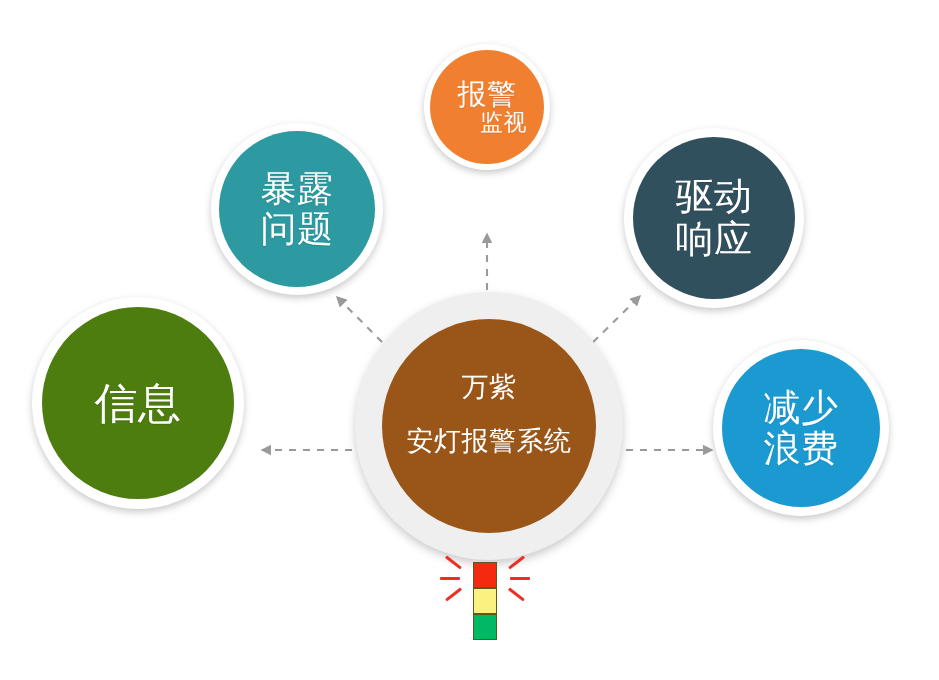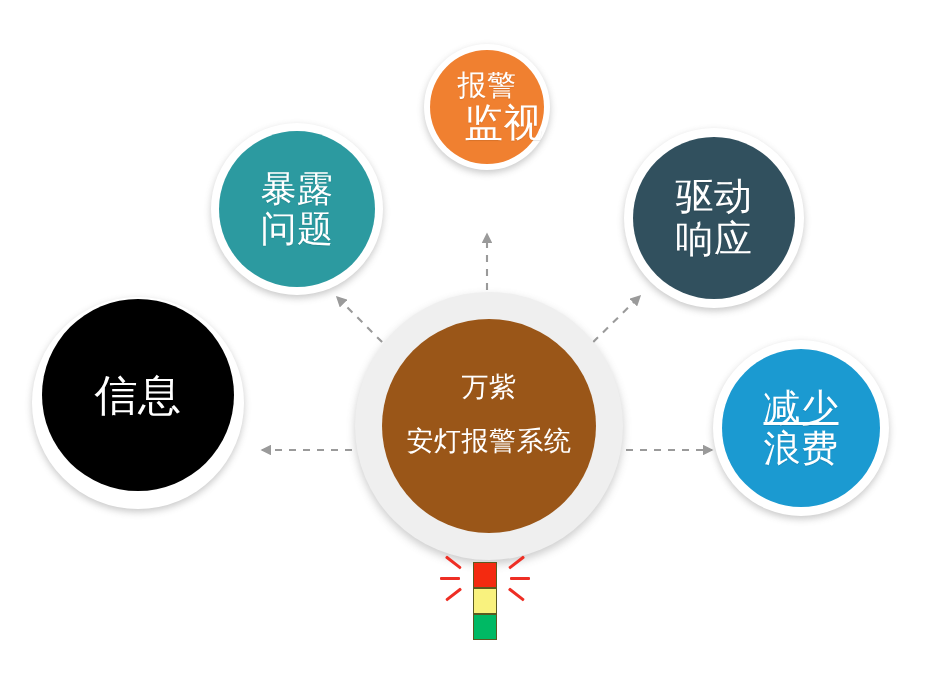--- a/index.html
+++ b/index.html
@@ -142,47 +142,47 @@
     <line x1="583" y1="352" x2="640" y2="296" stroke="#9a9a9a" stroke-width="2.1" stroke-dasharray="7 7" marker-end="url(#ah)"></line>
 
     <line x1="352" y1="450" x2="262" y2="450" stroke="#9a9a9a" stroke-width="2.1" stroke-dasharray="7 7" marker-end="url(#ah)"></line>
 
     <line x1="626" y1="450" x2="712" y2="450" stroke="#9a9a9a" stroke-width="2.1" stroke-dasharray="7 7" marker-end="url(#ah)"></line>
   </svg>
 
   <div class="node" style="left:424px; top:44px; width:126px; height:126px;">
     <div class="node-disc" style="left:6px; top:6px; width:114px; height:114px; background:#f08030;">
       <span class="node-line" style="font-size:29px;">报警</span>
-      <span class="node-line" style="font-size:39px;margin-left:33px;">监视</span>
+      <span class="node-line" style="font-size:23px;margin-left:33px;">监视</span>
     </div>
   </div>
 
   <div class="node" style="left:211px; top:123px; width:172px; height:172px;">
     <div class="node-disc" style="left:8px; top:8px; width:156px; height:156px; background:#2c9aa0;">
       <span class="node-line" style="font-size:36px;">暴露</span>
       <span class="node-line" style="font-size:36px;">问题</span>
     </div>
   </div>
 
   <div class="node" style="left:624px; top:128px; width:180px; height:180px;">
     <div class="node-disc" style="left:9px; top:9px; width:162px; height:162px; background:#31505e;">
       <span class="node-line" style="font-size:38px;">驱动</span>
       <span class="node-line" style="font-size:38px;">响应</span>
     </div>
   </div>
 
   <div class="node" style="left:32px; top:297px; width:212px; height:212px;">
-    <div class="node-disc" style="left:10px; top:2px; width:192px; height:192px; background:#000000;">
+    <div class="node-disc" style="left:10px; top:10px; width:192px; height:192px; background:#4d7c0f;">
       <span class="node-line" style="font-size:43px;">信息</span>
     </div>
   </div>
 
   <div class="node" style="left:713px; top:340px; width:176px; height:176px;">
     <div class="node-disc" style="left:9px; top:9px; width:158px; height:158px; background:#1b9ad1;">
-      <span class="node-line" style="font-size:37px;text-decoration:underline;">减少</span>
+      <span class="node-line" style="font-size:37px;">减少</span>
       <span class="node-line" style="font-size:37px;">浪费</span>
     </div>
   </div>
 
   <div id="hub">
     <div id="hub-disc">
       <span class="hub-line l1">万紫</span>
       <span class="hub-line l2">安灯报警系统</span>
     </div>
   </div>

